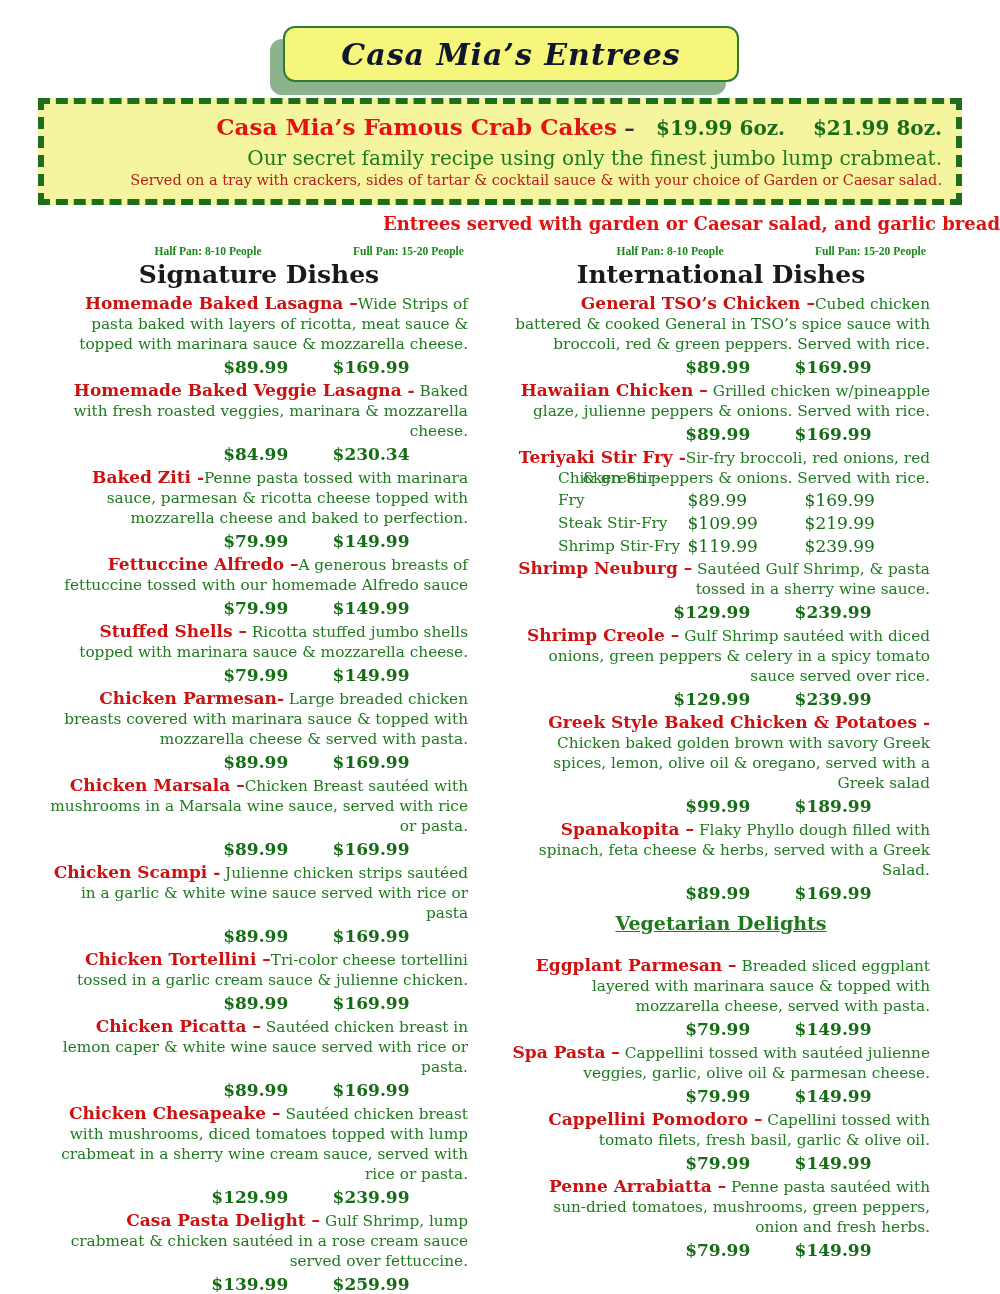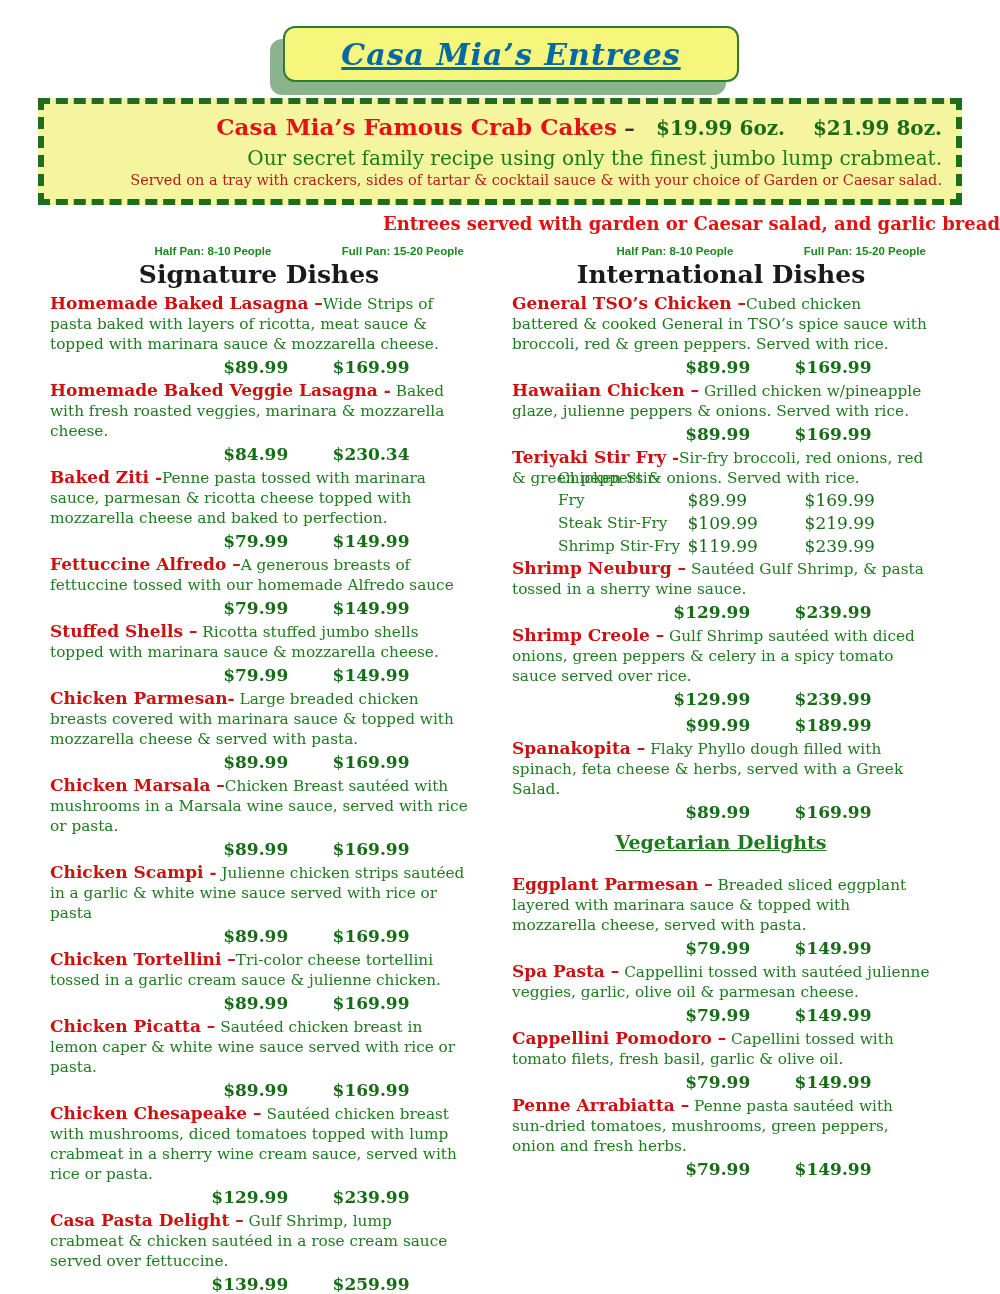--- a/index.html
+++ b/index.html
@@ -13,23 +13,22 @@
   
   .title-wrap{padding-top:26px;display:flex;justify-content:center;}
   .title-box{
     width:452px;min-height:52px;background:#f6f67c;
     border:2px solid #2e7d32;border-radius:12px;
     box-shadow:-13px 13px 0 0 #8cb48c;
     display:flex;align-items:center;justify-content:center;
     margin-left:22px;
   }
   .title-text{
-    font-style:italic;font-weight:bold;font-size:30px;color:#0369a1;
+    font-style:italic;font-weight:bold;font-size:30px;color:#0f172a;
     letter-spacing:1px;
-    text-decoration:underline;
   }
 
   
   .crab-box{
     margin:16px 38px 0 38px;
     border:6px dashed #1d6e1d;
     background:#f5f5a0;
     text-align:right;
     padding:8px 14px 9px 14px;
   }
@@ -43,33 +42,33 @@
   
   .note{
     margin:8px 0 4px 0;text-align:right;
     color:#e01212;font-weight:bold;font-size:18px;
   }
 
   
   .columns{display:flex;padding:6px 50px 0 50px;gap:44px;}
   .col{width:418px;flex:0 0 418px;}
   .pan-row{
-    display:flex;font-family:Liberation Sans, sans-serif;
+    display:flex;font-family:Liberation Serif, serif;
     font-weight:bold;font-size:11.5px;color:#1a8a1a;line-height:14px;
   }
   .pan-half{margin-left:25%;}
   .pan-full{margin-left:auto;margin-right:1%;padding-left:26px;}
   .col-head{
     margin:3px 0 4px 0;text-align:center;
     font-size:25px;font-weight:bold;color:#1a1a1a;line-height:28px;
   }
 
   
   .dish{margin-bottom:1px;}
-  .dish-text{margin:0;font-size:15.3px;line-height:20px;color:#1e7b1e;}
+  .dish-text{margin:0;font-size:15.3px;line-height:20px;color:#1e7b1e;text-align:right;}
   .dish-name{color:#cc1111;font-weight:bold;font-size:17px;}
   .price-row{display:flex;height:25px;align-items:flex-end;
     font-weight:bold;font-size:17px;color:#156e15;line-height:23px;}
   .price-half{flex:0 0 57%;text-align:right;}
   .price-full{flex:0 0 29%;text-align:right;}
   .sub-row{display:flex;height:23px;align-items:flex-end;font-weight:normal;line-height:22px;}
   .sub-label{margin-left:11%;flex:0 0 31%;color:#1d7a1d;font-size:15.3px;}
   .sub-p1{flex:0 0 28%;color:#156e15;font-size:17px;}
   .sub-p2{flex:1;color:#156e15;font-size:17px;}
   .veg-head{
@@ -242,20 +241,21 @@
             </div>
           </div>
           <div class="dish">
             <p class="dish-text"><span class="dish-name">Shrimp Creole –</span><span class="dish-desc"> Gulf Shrimp sautéed with diced onions, green peppers &amp; celery in a spicy tomato sauce served over rice.</span></p>
             <div class="price-row">
               <span class="price-half">$129.99</span>
               <span class="price-full">$239.99</span>
             </div>
           </div>
           <div class="dish">
+            <p class="dish-text"><span class="dish-name">Greek Style Baked Chicken &amp; Potatoes -</span><span class="dish-desc"> Chicken baked golden brown with savory Greek spices, lemon, olive oil &amp; oregano, served with a Greek salad</span></p>
             <div class="price-row">
               <span class="price-half">$99.99</span>
               <span class="price-full">$189.99</span>
             </div>
           </div>
           <div class="dish">
             <p class="dish-text"><span class="dish-name">Spanakopita –</span><span class="dish-desc"> Flaky Phyllo dough filled with spinach, feta cheese &amp; herbs, served with a Greek Salad.</span></p>
             <div class="price-row">
               <span class="price-half">$89.99</span>
               <span class="price-full">$169.99</span>

